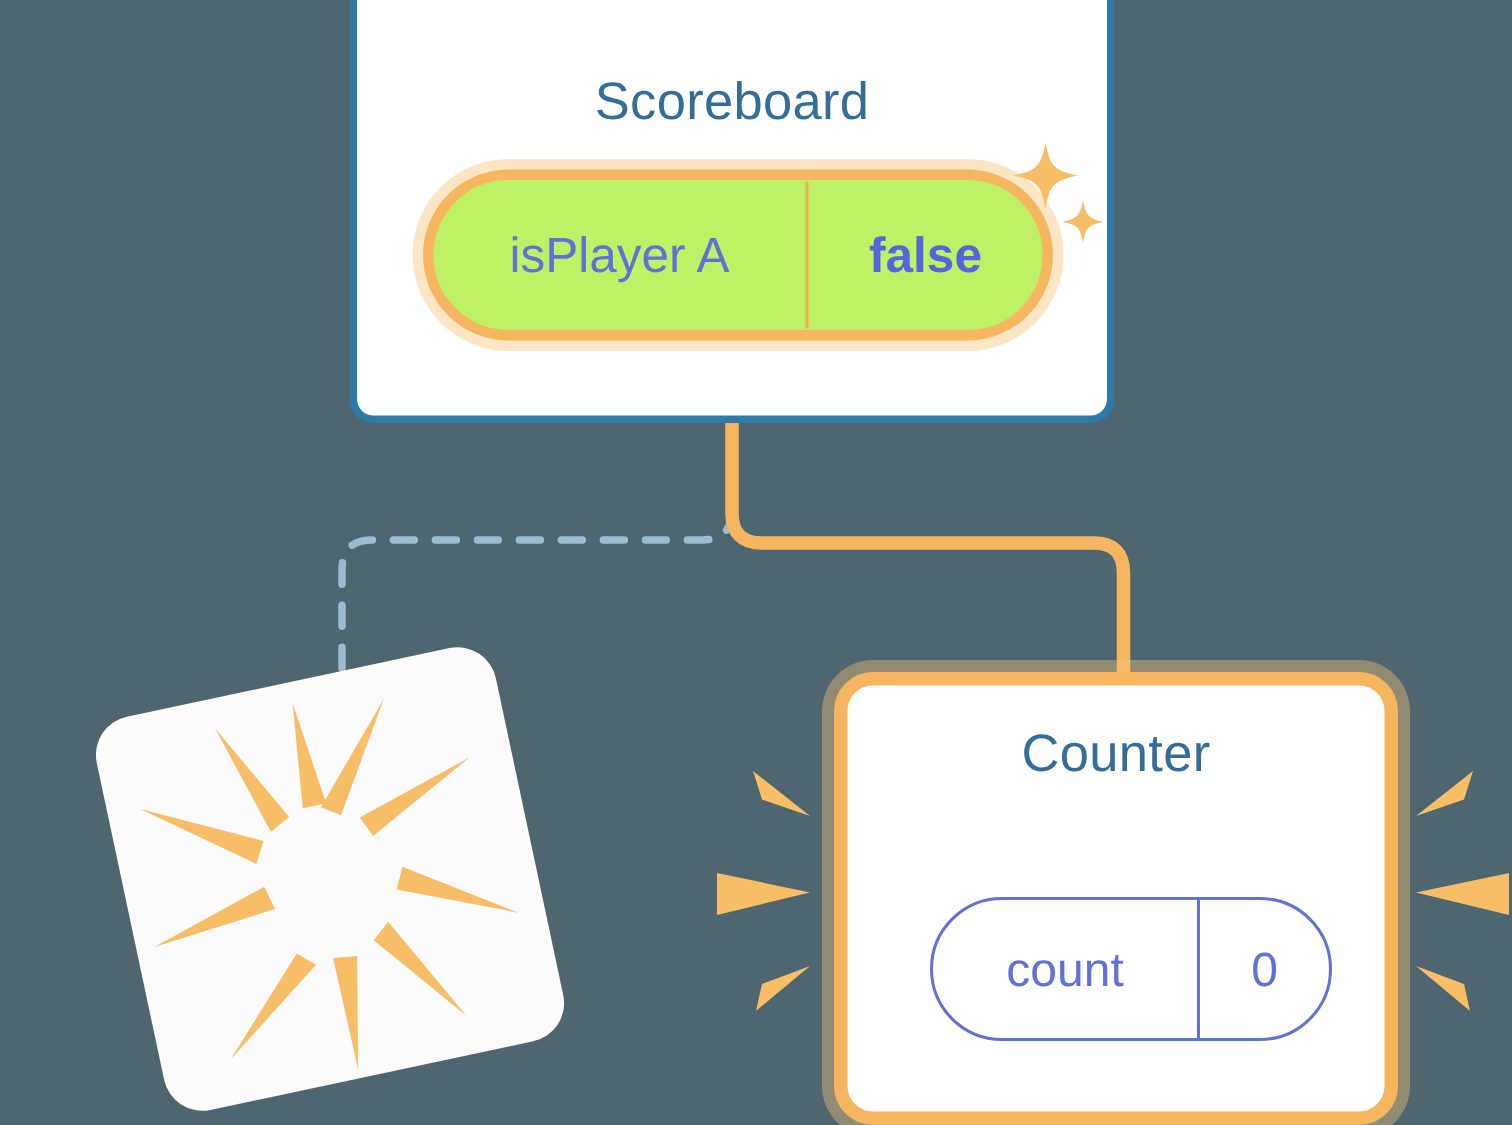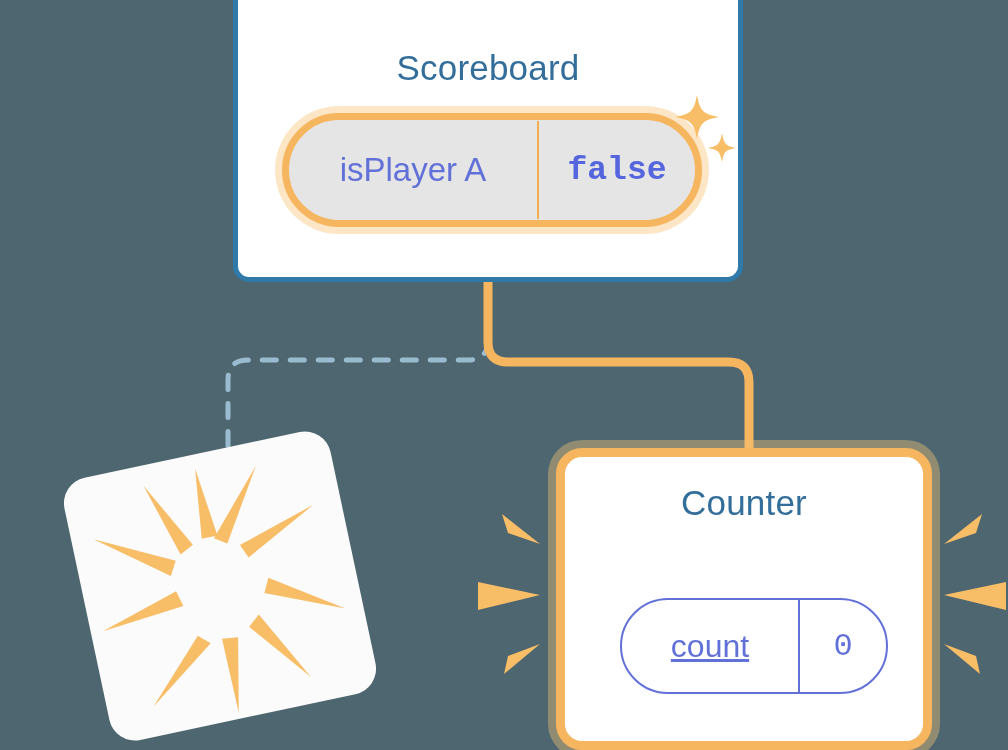--- a/index.html
+++ b/index.html
@@ -54,21 +54,21 @@
     height: 114px;
   }
   .pill-orange {
     position: absolute;
     left: 0; top: 0;
     width: 420px;
     height: 114px;
     box-sizing: border-box;
     border: 7px solid #f6b65f;
     border-radius: 57px;
-    background: #e5e5e5;
+    background: #bef264;
     box-shadow: 0 0 0 7px rgba(248,195,120,0.42);
     display: flex;
     align-items: stretch;
   }
   .pill-key {
     flex: 0 0 248px;
     display: flex;
     align-items: center;
     justify-content: center;
     color: #6271d8;
@@ -80,21 +80,20 @@
     margin: 1px 0;
   }
   .pill-val {
     flex: 1;
     display: flex;
     align-items: center;
     justify-content: center;
     color: #5565dd;
     font-size: 33px;
     font-weight: 700;
-    font-family: Liberation Mono, monospace;
   }
 
   
   .sparkles {
     position: absolute;
     left: 671px;
     top: 91px;
     width: 70px;
     height: 80px;
   }
@@ -142,21 +141,20 @@
     border: 2px solid #6271d8;
     border-radius: 48px;
     background: #ffffff;
     display: flex;
     align-items: stretch;
   }
   .pill-indigo .pill-key {
     flex: 0 0 176px;
     font-size: 32px;
     color: #6271d8;
-    text-decoration: underline;
   }
   .pill-divider-i {
     width: 2px;
     background: #6271d8;
   }
   .pill-indigo .pill-val {
     font-size: 32px;
     font-weight: 400;
     color: #6271d8;
   }

